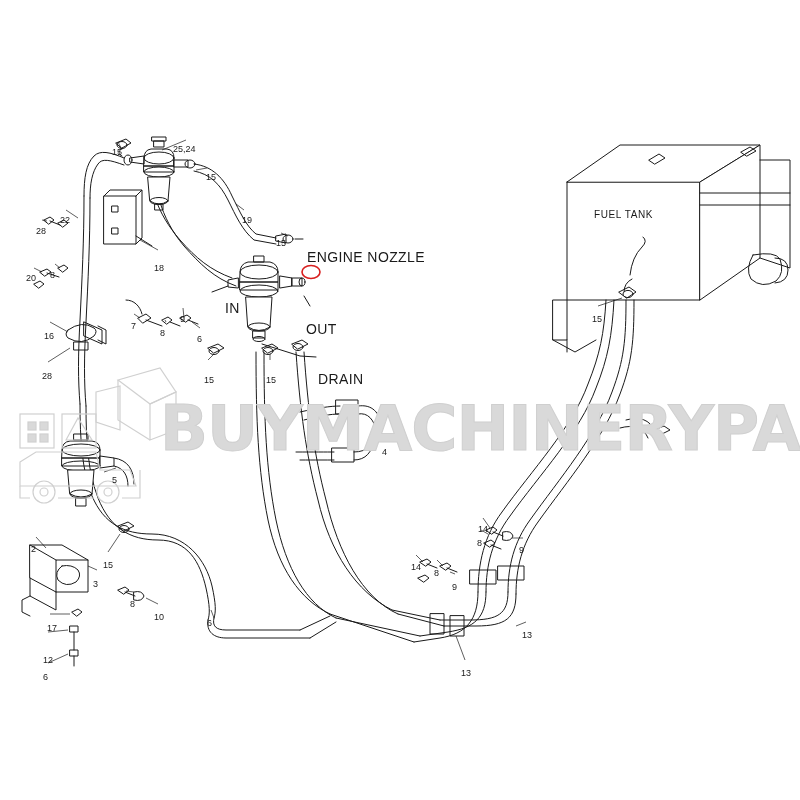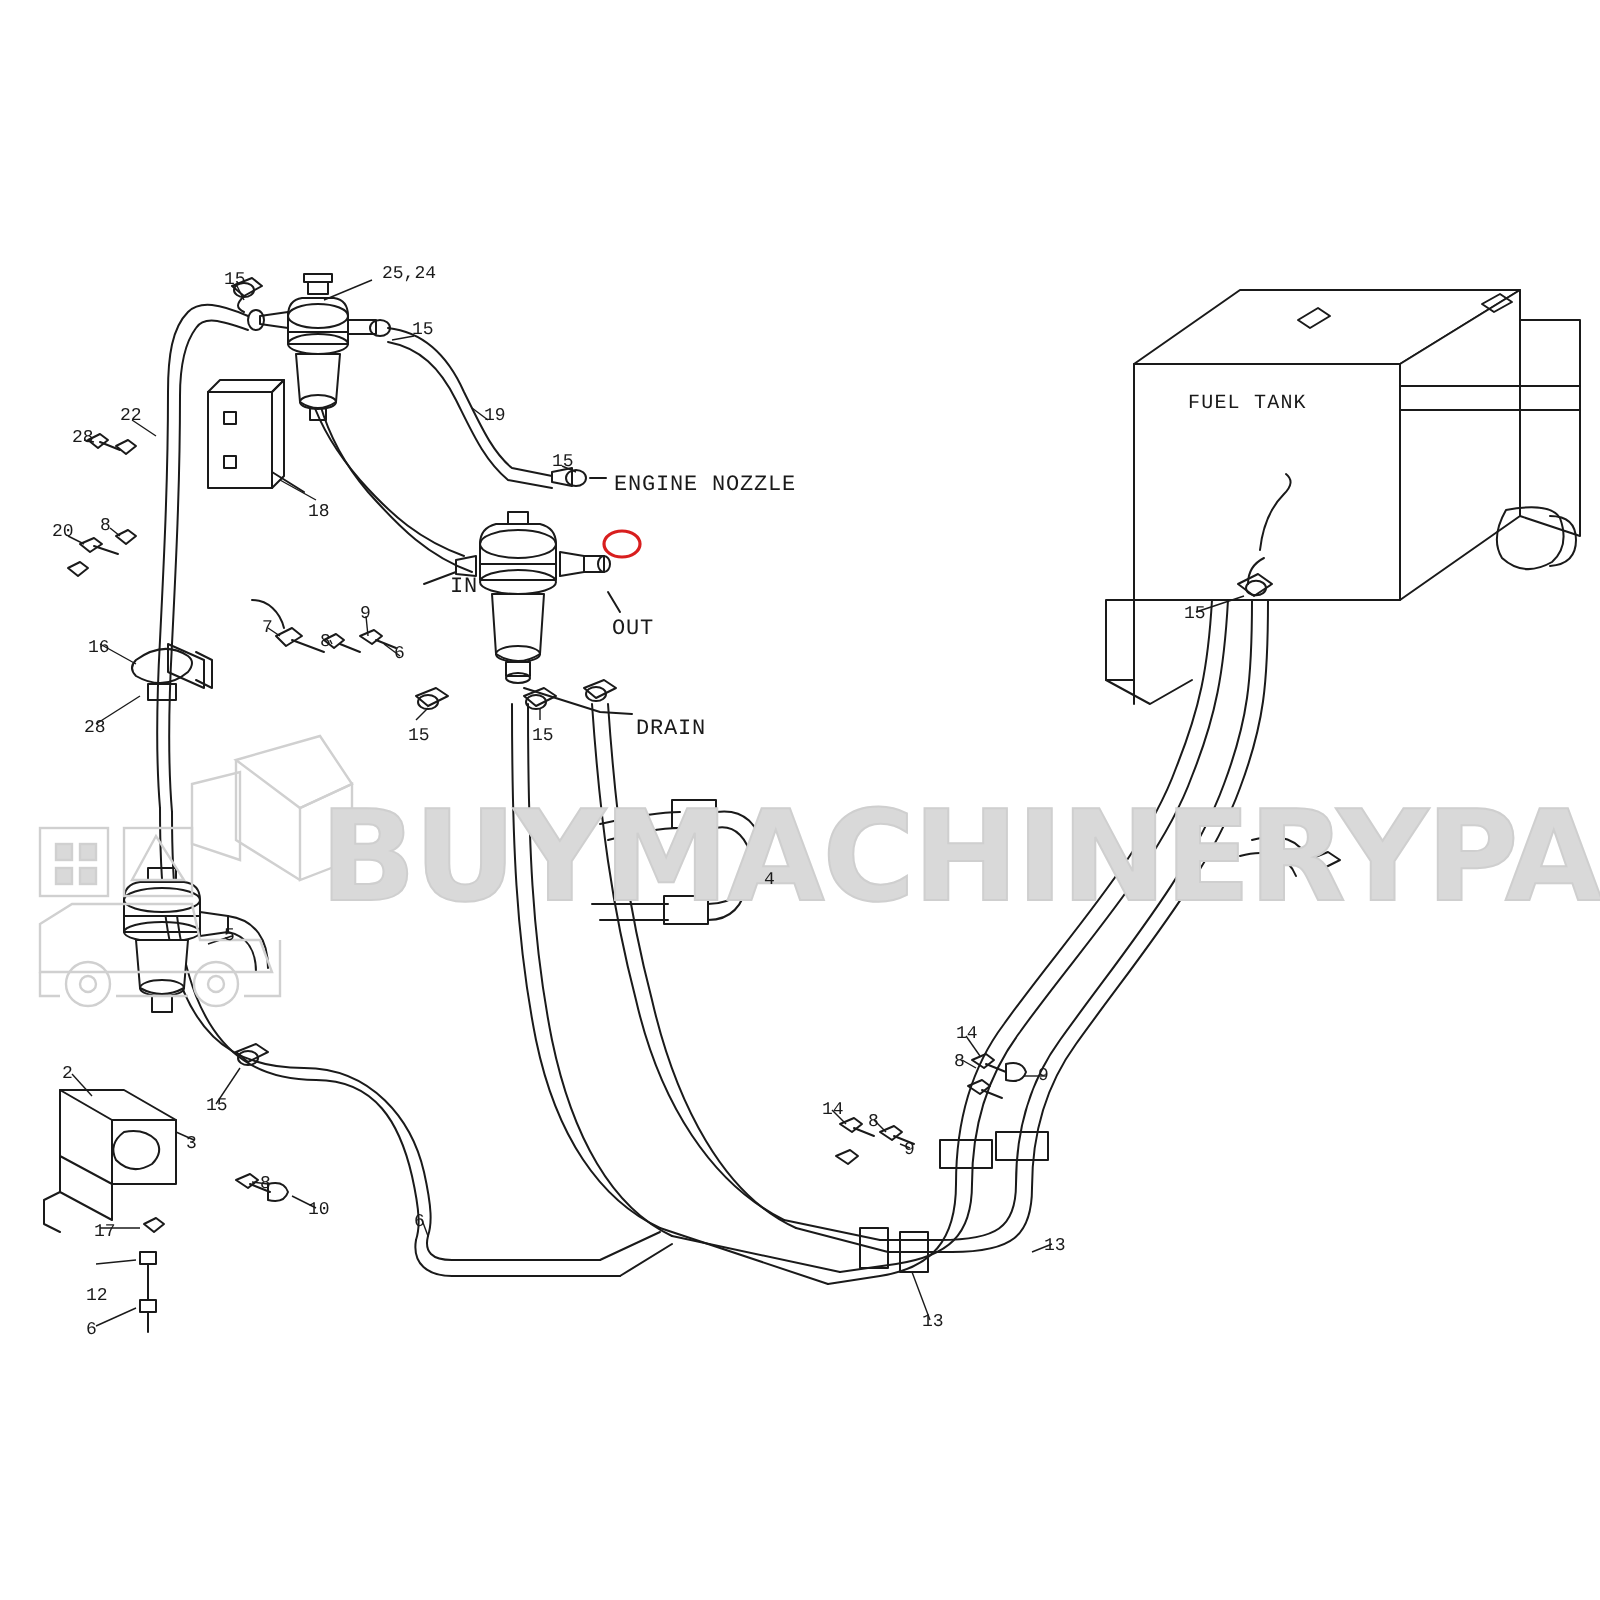--- a/index.html
+++ b/index.html
@@ -22,28 +22,29 @@
   }
   svg.layer {
     position: absolute;
     top: 0;
     left: 0;
     width: 800px;
     height: 800px;
   }
   .lbl {
     position: absolute;
-    font-family: Liberation Mono, monospace;
+    font-family: Liberation Sans, sans-serif;
     font-size: 9px;
     color: #1a1a1a;
     white-space: nowrap;
     line-height: 1;
+    margin-top: 12px;
   }
   .lbl.big {
-    font-size: 11px;
+    font-size: 14px;
     letter-spacing: 0.4px;
   }
   .lbl.tank {
     font-size: 10px;
     letter-spacing: 0.6px;
   }
   .wm {
     position: absolute;
     left: 0;
     top: 0;
@@ -349,21 +350,21 @@
     <div class="wm-text">BUYMACHINERYPARTS</div>
   </div>
 
   <div id="labels-layer">
       <div class="lbl big" style="left: 307px; top: 238px;">ENGINE NOZZLE</div>
       <div class="lbl tank" style="left: 594px; top: 198px;">FUEL TANK</div>
       <div class="lbl big" style="left: 225px; top: 289px;">IN</div>
       <div class="lbl big" style="left: 306px; top: 310px;">OUT</div>
       <div class="lbl big" style="left: 318px; top: 360px;">DRAIN</div>
       <div class="lbl" style="left: 112px; top: 136px;">15</div>
-      <div class="lbl" style="left: 191px; top: 133px;">25,24</div>
+      <div class="lbl" style="left: 173px; top: 133px;">25,24</div>
       <div class="lbl" style="left: 206px; top: 161px;">15</div>
       <div class="lbl" style="left: 242px; top: 204px;">19</div>
       <div class="lbl" style="left: 276px; top: 227px;">15</div>
       <div class="lbl" style="left: 60px; top: 204px;">22</div>
       <div class="lbl" style="left: 36px; top: 215px;">28</div>
       <div class="lbl" style="left: 154px; top: 252px;">18</div>
       <div class="lbl" style="left: 26px; top: 262px;">20</div>
       <div class="lbl" style="left: 50px; top: 259px;">8</div>
       <div class="lbl" style="left: 44px; top: 320px;">16</div>
       <div class="lbl" style="left: 42px; top: 360px;">28</div>

